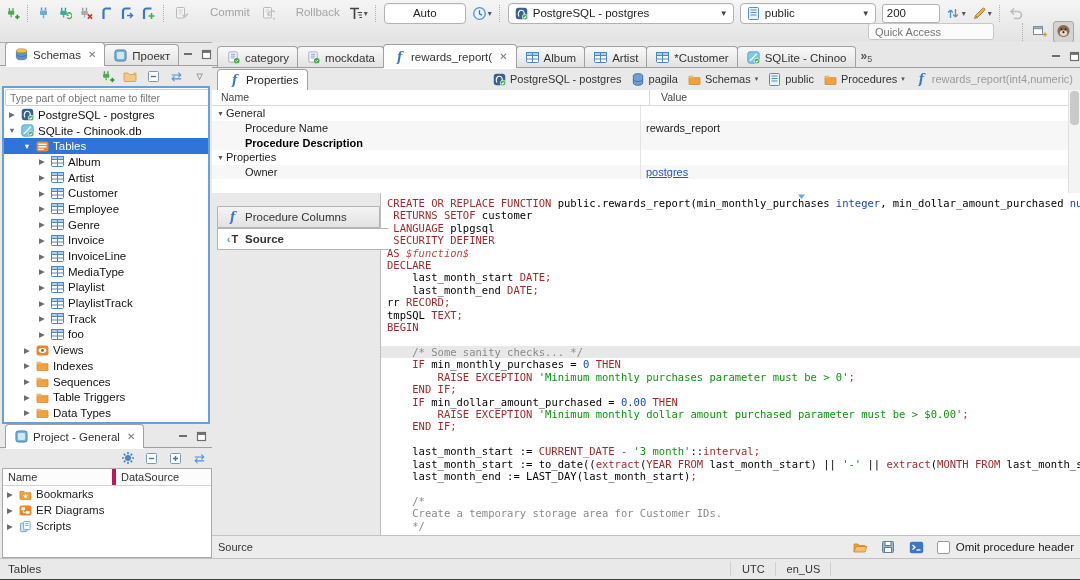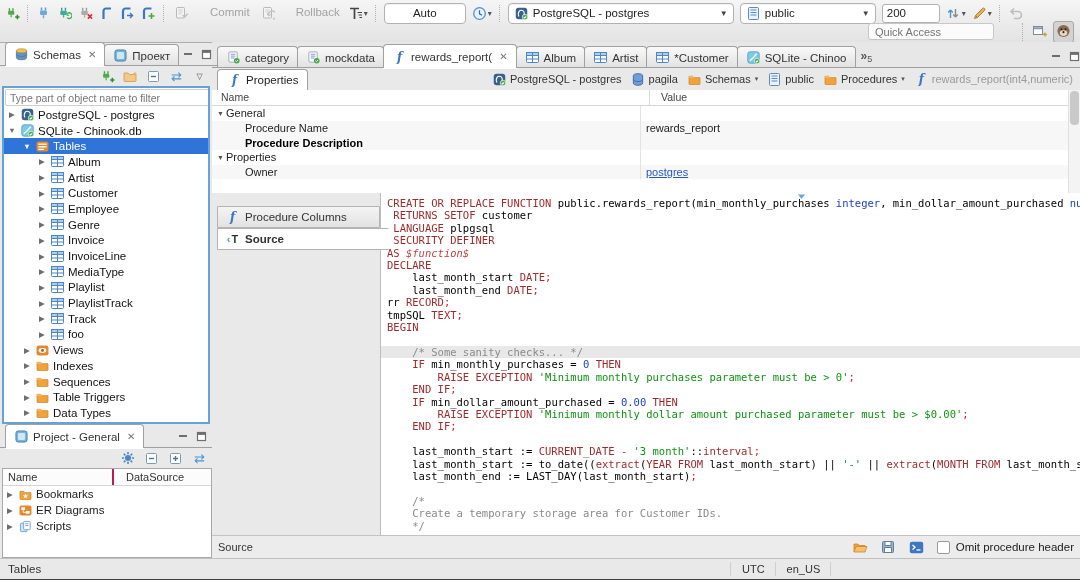--- a/index.html
+++ b/index.html
@@ -59,21 +59,21 @@
   .trow .tlabel{font-size:11.5px;color:#111}
   .trow.sel{background:#2e74d9}
   .trow.sel .tlabel{color:#fff}
   .trow.sel .arrow{color:#fff}
 
   #project-panel{position:absolute;left:0;top:424px;width:212px;height:134px}
   #project-toolbar{position:absolute;left:2px;top:24px;width:208px;height:20px;display:flex;align-items:center;justify-content:flex-end;gap:3px;padding-right:2px}
   #project-body{position:absolute;left:2px;top:44px;width:208px;height:88px;background:#fff;border:1px solid #a9a9a9}
   #project-header{display:flex;height:16px;border-bottom:1px solid #d5d5d5;background:#fcfcfc;font-size:11px;color:#333}
   #project-header .ph1{width:104px;padding-left:5px;line-height:16px}
-  #project-header .ph2{border-left:2px solid #be185d;padding-left:12px;line-height:16px}
+  #project-header .ph2{border-left:4px solid #be185d;padding-left:5px;line-height:16px}
   .prj-row{display:flex;align-items:center;height:16px;gap:3px;padding-left:2px}
   .prj-row .tlabel{font-size:11.5px}
 
   
   #main{position:absolute;left:212px;top:42px;width:868px;height:516px;background:#fff}
   #editor-tabbar{position:absolute;left:0;top:0;width:100%;height:26px;background:#e7e7e7}
   .overflow{display:inline-flex;align-items:flex-start;margin-left:6px;margin-bottom:4px;color:#555;font-size:12px;font-weight:bold}
   .overflow sub{font-size:9px;font-weight:normal;margin-top:5px}
 
   #subtab-row{position:absolute;left:0;top:26px;width:100%;height:22px;background:#e9e9e9;border-bottom:1px solid #c6c6c6}

